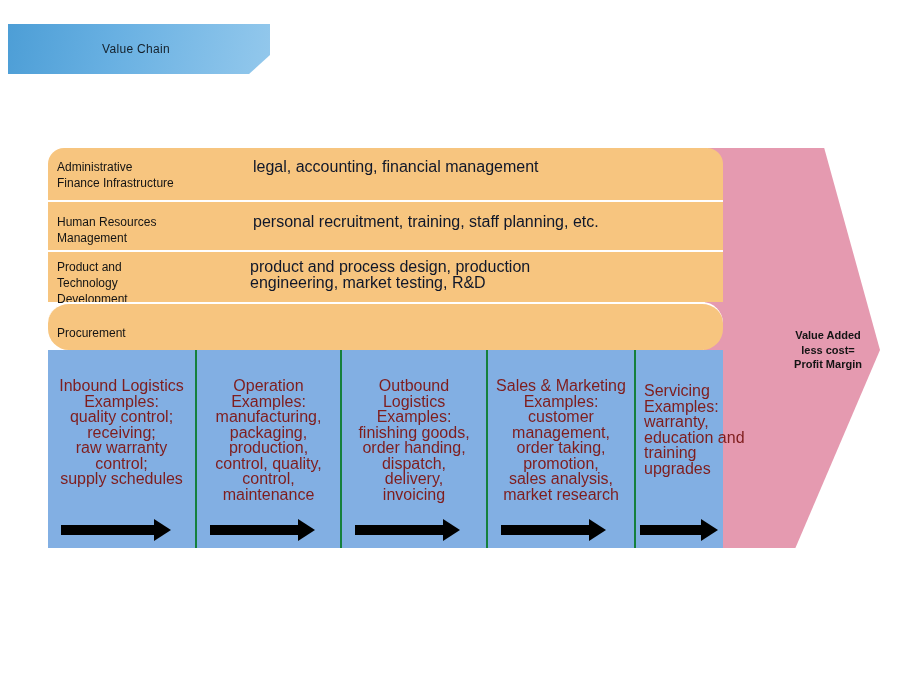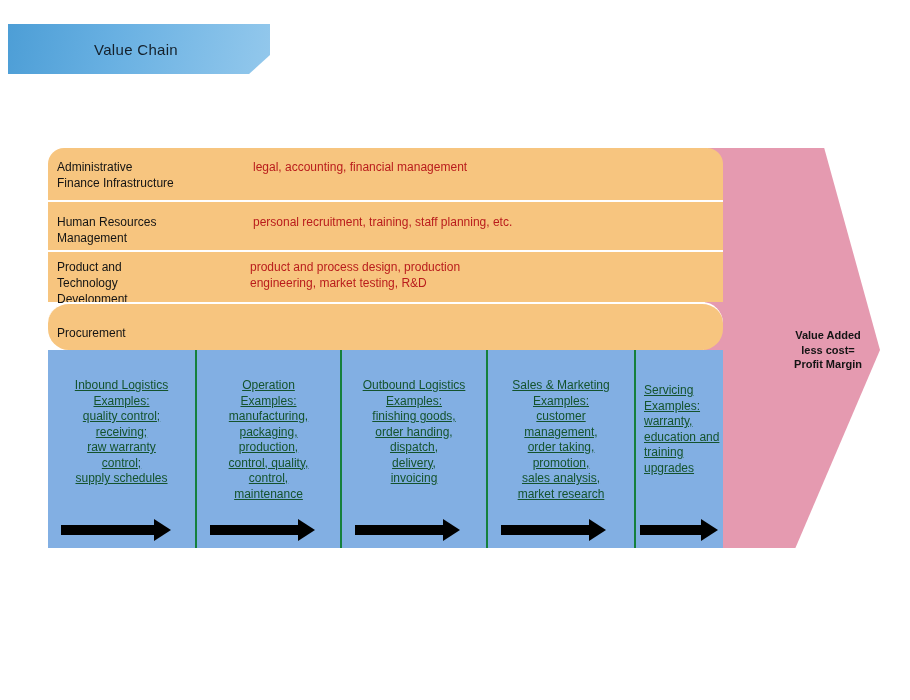--- a/index.html
+++ b/index.html
@@ -25,21 +25,21 @@
     width: 262px;
     height: 50px;
     background: linear-gradient(100deg, #4d9ed6 0%, #68b0e2 40%, #93c8ec 100%);
     -webkit-clip-path: polygon(0 0, 100% 0, 100% 62%, 92% 100%, 0 100%);
     clip-path: polygon(0 0, 100% 0, 100% 62%, 92% 100%, 0 100%);
     display: flex;
     align-items: center;
     justify-content: center;
   }
   .title-banner-text {
-    font-size: 15px;
+    font-size: 12px;
     color: #14202b;
     letter-spacing: 0.3px;
     padding-right: 6px;
   }
 
   
   .diagram {
     position: absolute;
     left: 0;
     top: 0;
@@ -90,23 +90,23 @@
   .support-row.first { border-top: none; }
   .support-label {
     position: absolute;
     left: 9px;
     font-size: 12px;
     line-height: 16px;
     color: #141414;
   }
   .support-desc {
     position: absolute;
-    font-size: 12px;
+    font-size: 16px;
     line-height: 16px;
-    color: #b91c1c;
+    color: #0f172a;
   }
 
   .row-1 { top: 0px;   height: 68px; border-radius: 16px; }
   .row-2 { top: 52px;  height: 50px; }
   .row-3 { top: 102px; height: 52px; }
   .row-4 { top: 154px; height: 48px; border-radius: 21px; }
 
   .row-1 .support-label { top: 11px; }
   .row-1 .support-desc  { top: 11px; left: 205px; }
   .row-2 .support-label { top: 12px; }
@@ -138,25 +138,24 @@
   .col-2 { left: 147px; width: 145px; }
   .col-3 { left: 292px; width: 146px; }
   .col-4 { left: 438px; width: 148px; }
   .col-5 { left: 586px; width: 89px; }
 
   .primary-text {
     position: absolute;
     top: 28px;
     left: 6px;
     right: 6px;
-    font-size: 12px;
+    font-size: 16px;
     line-height: 15.5px;
-    color: #14532d;
+    color: #7f1d1d;
     text-align: center;
-    text-decoration: underline;
   }
   .col-5 .primary-text {
     text-align: left;
     top: 33px;
     left: 8px;
     right: 0px;
     width: 120px;
   }
   .primary-title { display: block; }
   .primary-subtitle { display: block; }

